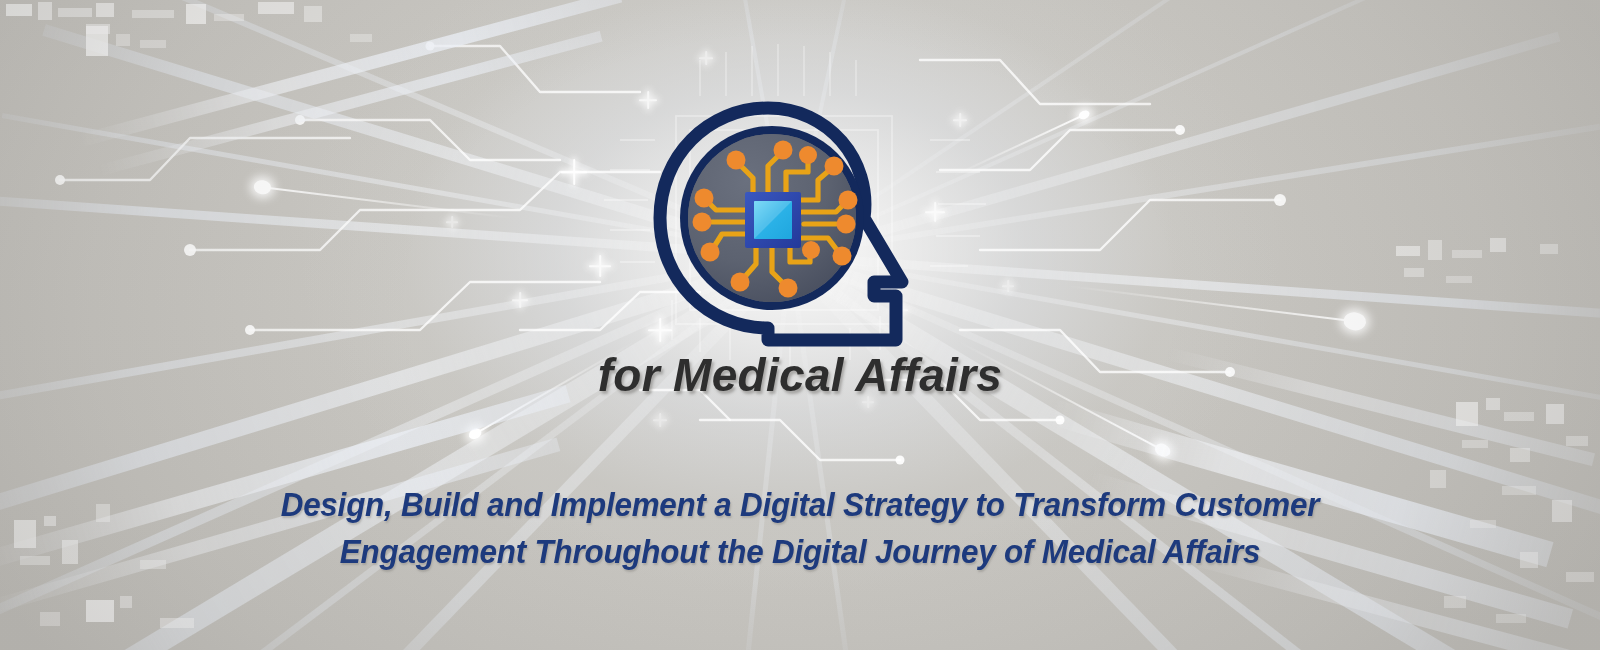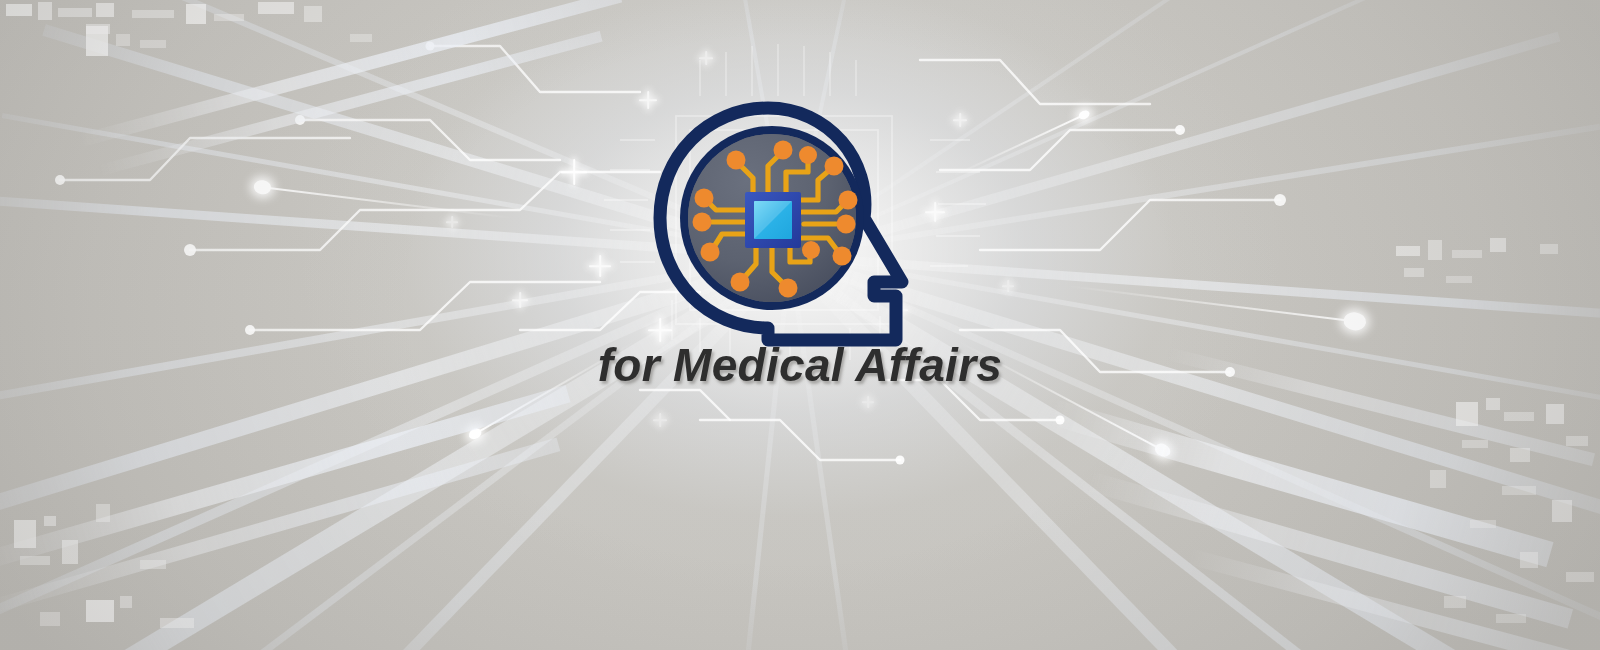--- a/index.html
+++ b/index.html
@@ -165,21 +165,21 @@
     color:#2e2e2e;
     text-shadow:2px 3px 3px rgba(120,118,114,.55);
   }
   .title-2{
     font-family:"Liberation Sans", sans-serif;
     font-weight:bold; font-style:italic;
     font-size:46px; line-height:1.12;
     letter-spacing:0.3px;
     color:#2e2e2e;
     text-shadow:2px 3px 3px rgba(120,118,114,.55);
-    margin-top:8px;
+    margin-top:18px;
   }
   .subtitle{
     position:absolute; left:0; right:0; top:482px;
     text-align:center; z-index:25;
   }
   .sub-line{
     font-family:"Liberation Sans", sans-serif;
     font-weight:bold; font-style:italic;
     font-size:33px; line-height:1.42;
     color:#1d3a7d;
@@ -435,14 +435,18 @@
       <rect x="104" y="101" width="38" height="38" rx="1" fill="url(#chipInner)"></rect>
       <path d="M104 101 L142 101 L104 139 Z" fill="#ffffff" fill-opacity="0.18"></path>
     </svg>
   </div>
 
 
   <div class="titles">
     <div class="title-2">for Medical Affairs</div>
   </div>
 
+  <div class="subtitle">
+    <div class="sub-line">Design, Build and Implement a Digital Strategy to Transform Customer</div>
+    <div class="sub-line">Engagement Throughout the Digital Journey of Medical Affairs</div>
+  </div>
 
 </div>
 
 </body></html>

